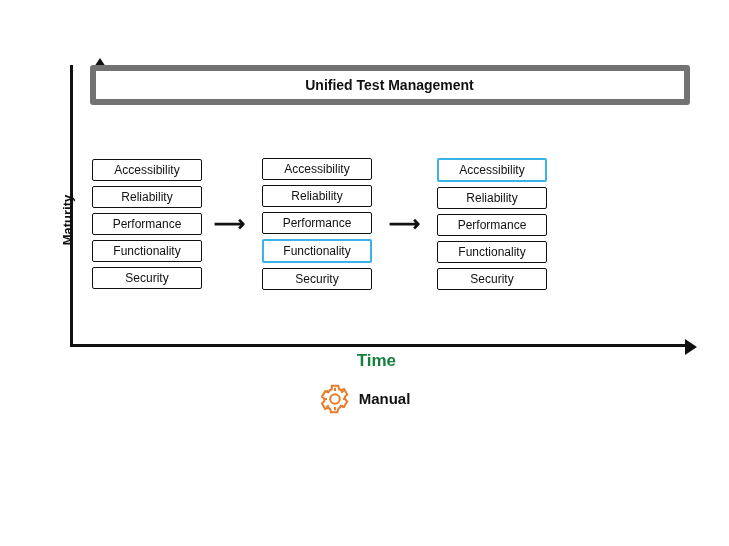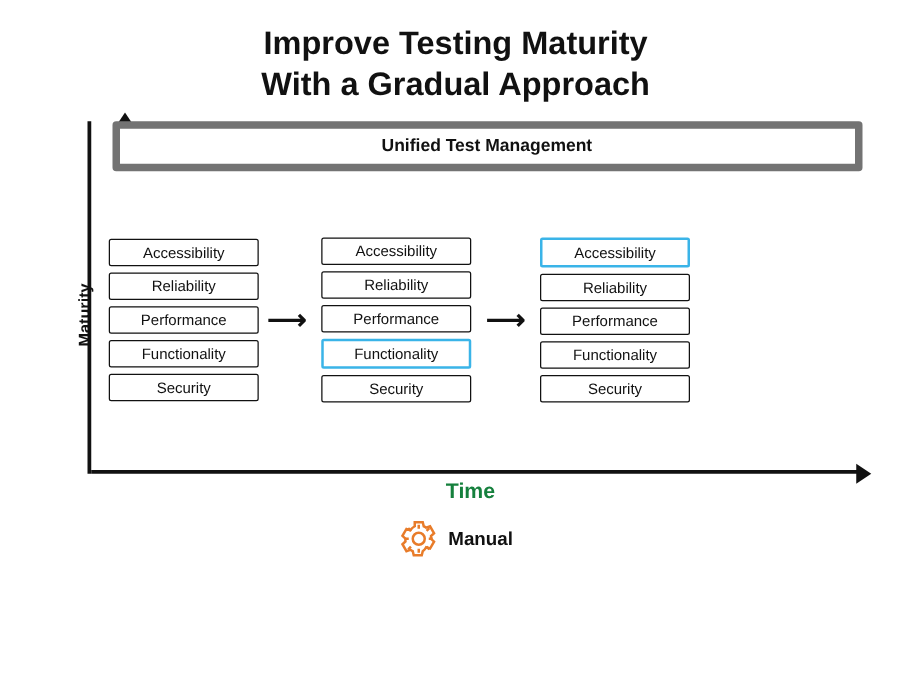--- a/index.html
+++ b/index.html
@@ -137,21 +137,21 @@
     .col-arrow2 { width: 50px; display: flex; align-items: center; justify-content: center; }
     .col-3 { width: 125px; }
 
     .box {
       border: 1.5px solid #111;
       border-radius: 2px;
       padding: 3px 8px;
       font-size: 12px;
       color: #111;
       text-align: center;
-      width: 120px;
+      width: 110px;
     }
     .box-blue {
       border-color: #3ab4e8;
       border-width: 2px;
     }
 
     .arrow-right {
       font-size: 22px;
       color: #111;
       font-weight: 900;
@@ -180,22 +180,21 @@
     .gear-icon {
       width: 32px;
       height: 32px;
     }
   </style>
 </head>
 <body>
 
 <div class="title-section">
   <h1>
-    <span>Improve Testing Maturity</span><br>
-    <span>With a Gradual Approach</span>
+    <br>
   </h1>
 </div>
 
 <div class="chart-area">
 
   <div class="y-axis">
     <div class="y-axis-arrow"></div>
   </div>
   <div class="y-axis-label">Maturity</div>
 

